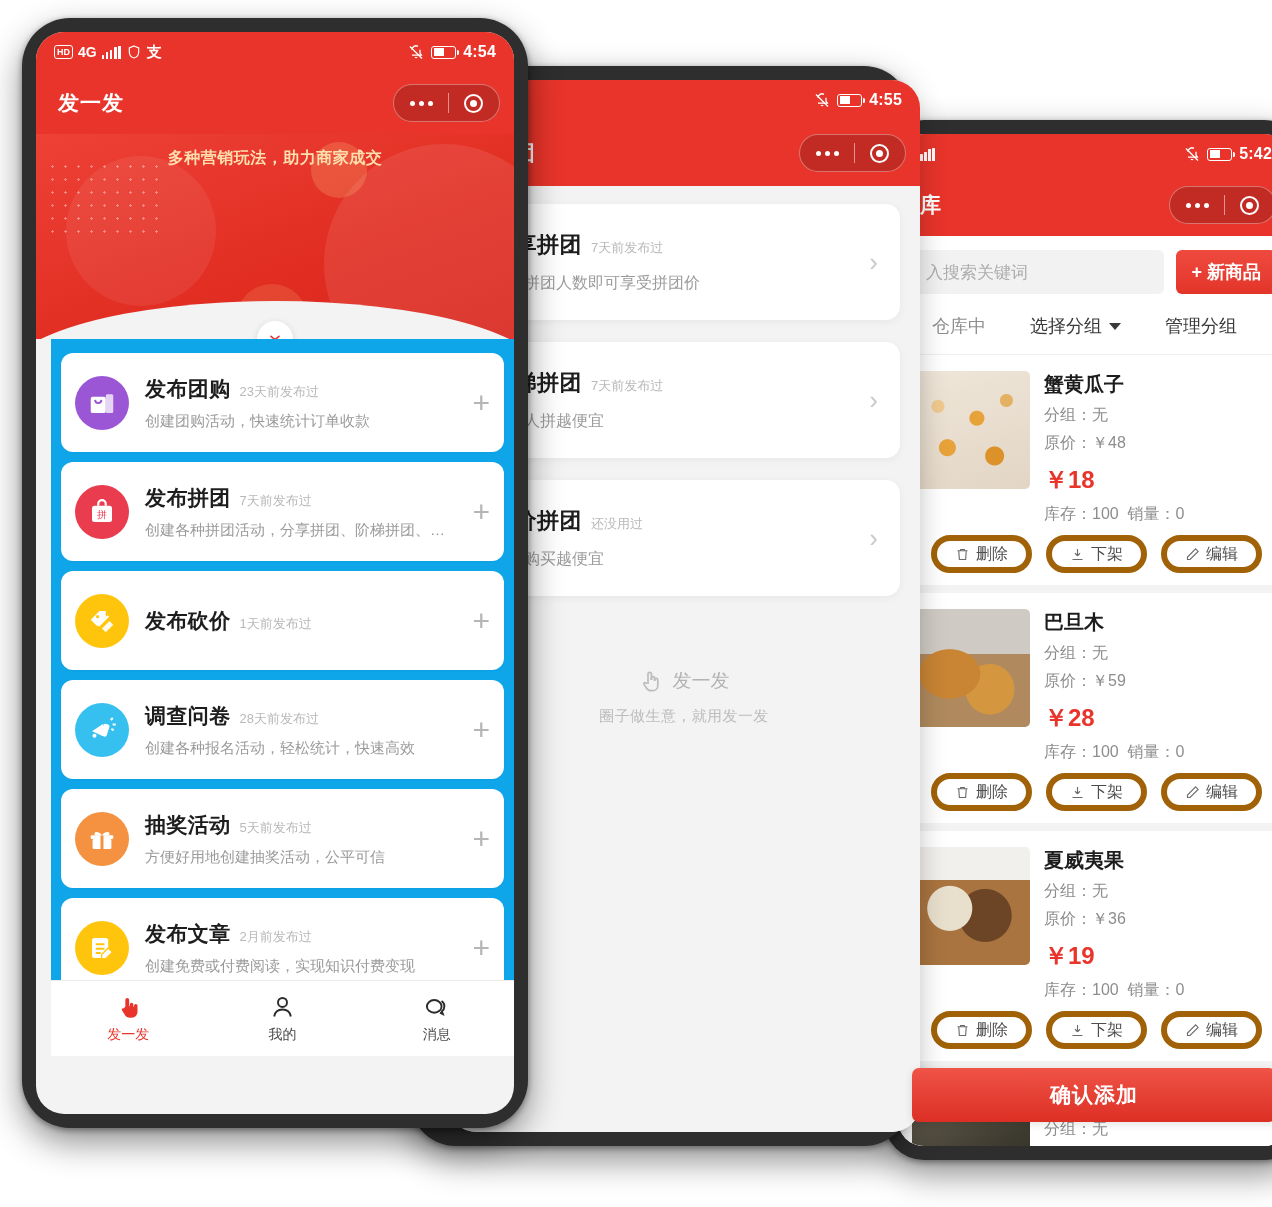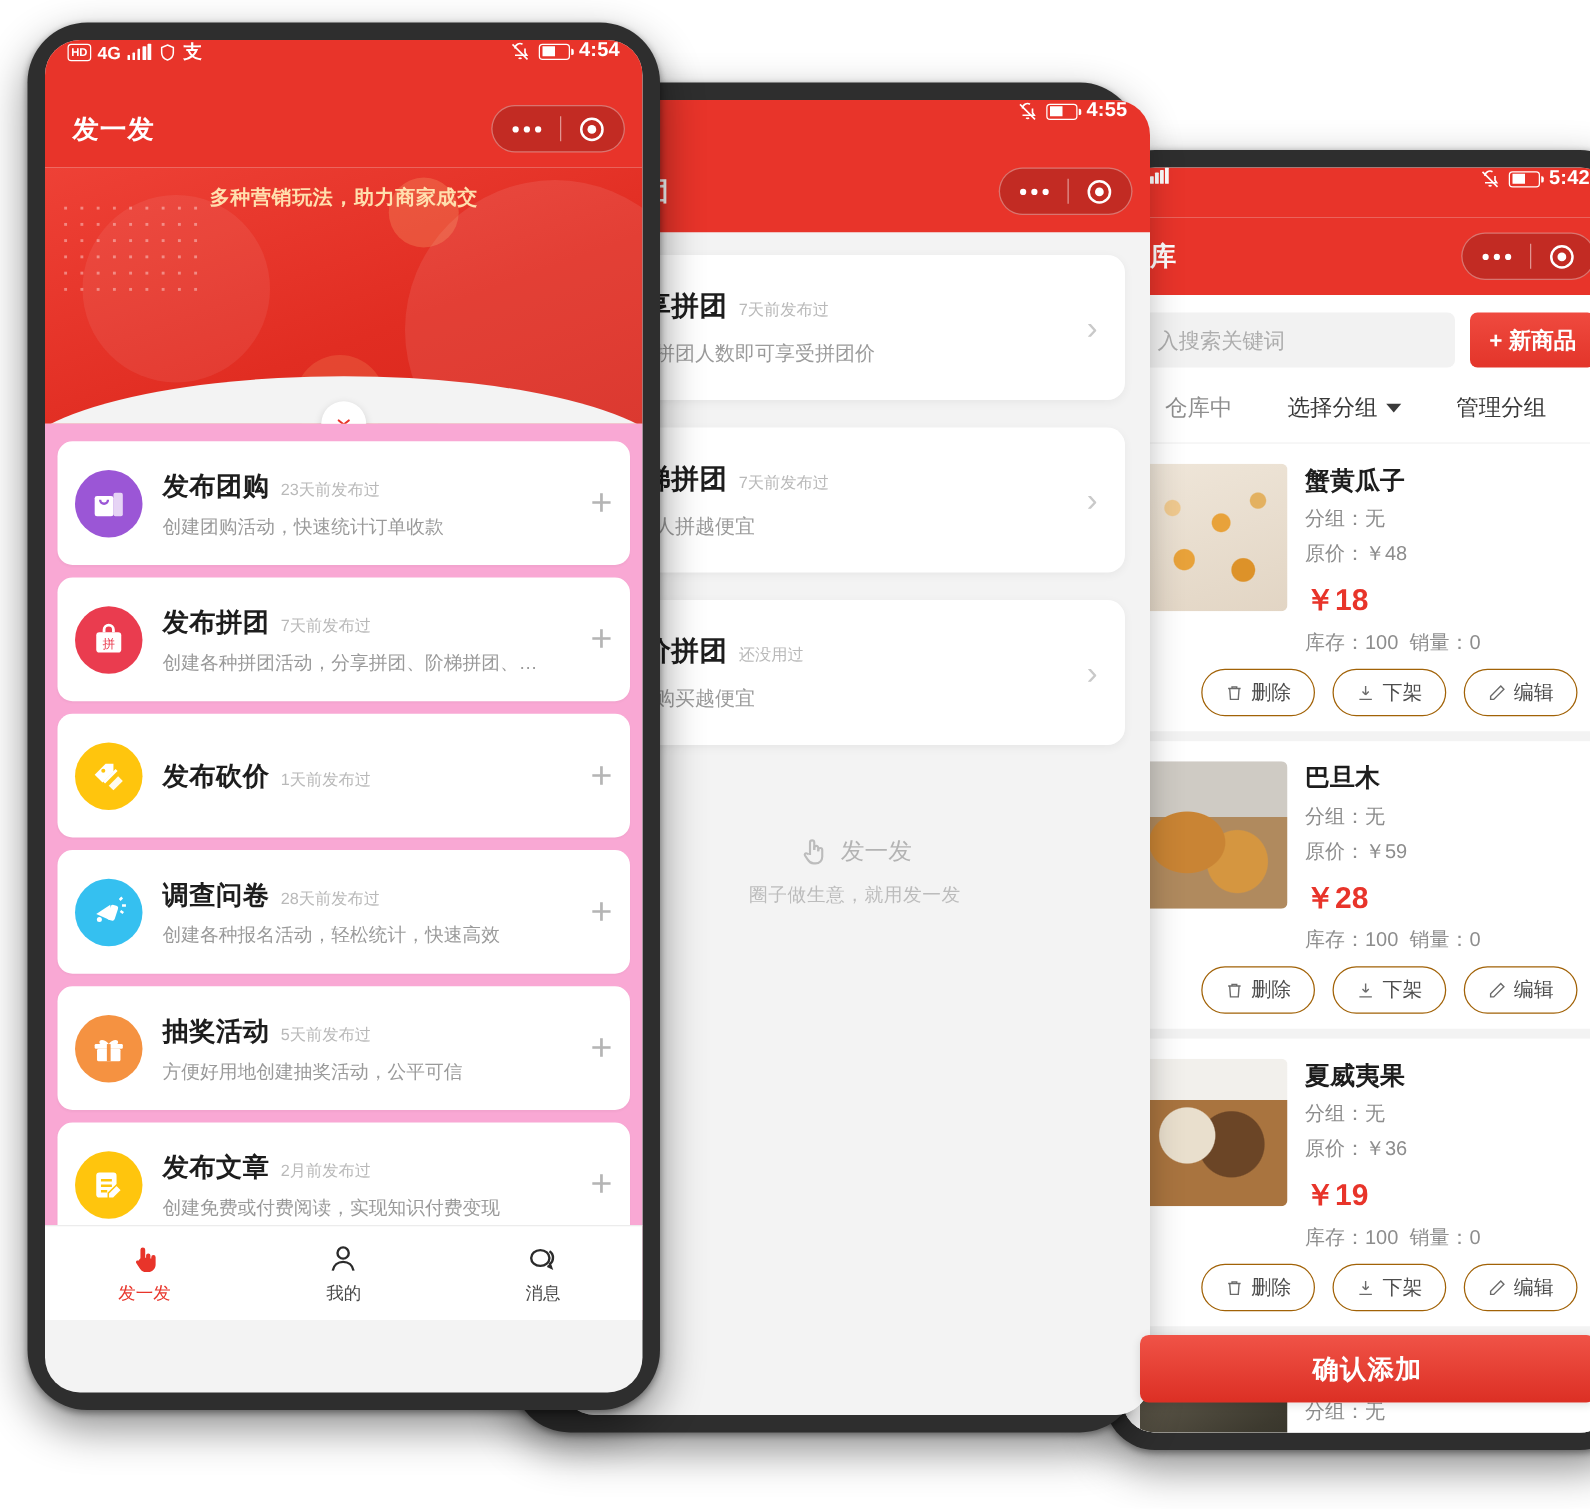--- a/index.html
+++ b/index.html
@@ -31,21 +31,21 @@
   
   #frame2 { left: 410px; top: 66px; width: 500px; height: 1080px; border-radius: 46px; }
   #screen2 { left: 448px; top: 80px; width: 472px; height: 1052px; border-radius: 28px; }
 
   
   #frame1 { left: 22px; top: 18px; width: 506px; height: 1110px; border-radius: 48px; }
   #screen1 { left: 36px; top: 32px; width: 478px; height: 1082px; border-radius: 28px; }
 
   
   .statusbar {
-    height: 40px; display: flex; align-items: flex-start;
+    height: 40px; display: flex; align-items: center;
     justify-content: space-between; padding: 0 18px;
     color: #fff; font-size: 15px; font-weight: bold;
     background: #e8342a;
   }
   .sb-left { display: flex; align-items: center; gap: 5px; }
   .sb-right { display: flex; align-items: center; gap: 7px; }
   .hd-badge {
     border: 1.6px solid #fff; border-radius: 3px;
     font-size: 9px; font-weight: bold; padding: 0 2px; line-height: 12px;
   }
@@ -120,21 +120,21 @@
   }
   .chev-btn {
     position:absolute; left:50%; transform:translateX(-50%); bottom:-18px;
     width:36px;height:36px;border-radius:50%;background:#fff;
     box-shadow:0 2px 7px rgba(0,0,0,.14);
     display:flex;align-items:center;justify-content:center; z-index:3;
   }
   .chev-btn svg { width:16px;height:16px; }
 
   
-  .p1-body { background:#f9a8d4; height: 717px; padding: 14px 10px 0; overflow:hidden; position:relative; }
+  .p1-body { background:#0ea5e9; height: 717px; padding: 14px 10px 0; overflow:hidden; position:relative;margin-left:15px; }
   .fcard {
     background:#fff; border-radius:12px; margin-bottom:10px;
     display:flex; align-items:center; padding:16px 14px; height:99px;
     box-shadow: 0 1px 2px rgba(0,0,0,.03);
   }
   .fic { width:54px;height:54px;border-radius:50%;flex:0 0 54px;
     display:flex;align-items:center;justify-content:center; margin-right:16px; }
   .fic svg { width:30px;height:30px; }
   .ftxt { flex:1; min-width:0; }
   .ftitle-row { display:flex; align-items:baseline; gap:9px; }
@@ -208,21 +208,21 @@
   .pimg.cherry { background:
       radial-gradient(circle at 40% 72%, #5b1a20 16px, transparent 17px),
       linear-gradient(150deg,#6b6455,#3d3a2f 60%, #2a2a22); }
   .pinfo { flex:1; min-width:0; }
   .pname { font-size:20px; font-weight:bold; color:#1d1d1d; }
   .pmeta { font-size:16px; color:#8d8d8d; margin-top:7px; }
   .pprice { font-size:24px; font-weight:bold; color:#e8342a; margin-top:10px; }
   .pstock { font-size:16px; color:#8d8d8d; margin-top:8px; }
   .pacts { display:flex; gap:14px; justify-content:flex-end; padding:10px 14px 0; }
   .pbtn {
-    border:1px solid #a16207; border-radius:19px; height:38px; padding:0 18px;
+    border:6px solid #a16207; border-radius:19px; height:38px; padding:0 18px;
     display:flex; align-items:center; gap:6px; font-size:16px; color:#4d4d4d; background:#fff;
   }
   .pbtn svg { width:15px;height:15px; }
   .p3-confirm {
     position:absolute; left:14px; right:14px; bottom:24px; height:54px; border-radius:7px;
     background:linear-gradient(180deg,#f05347,#dc2f24); color:#fff;
     display:flex; align-items:center; justify-content:center;
     font-size:21px; font-weight:bold; letter-spacing:1px; z-index:6;
     box-shadow:0 2px 8px rgba(0,0,0,.12);
   }

